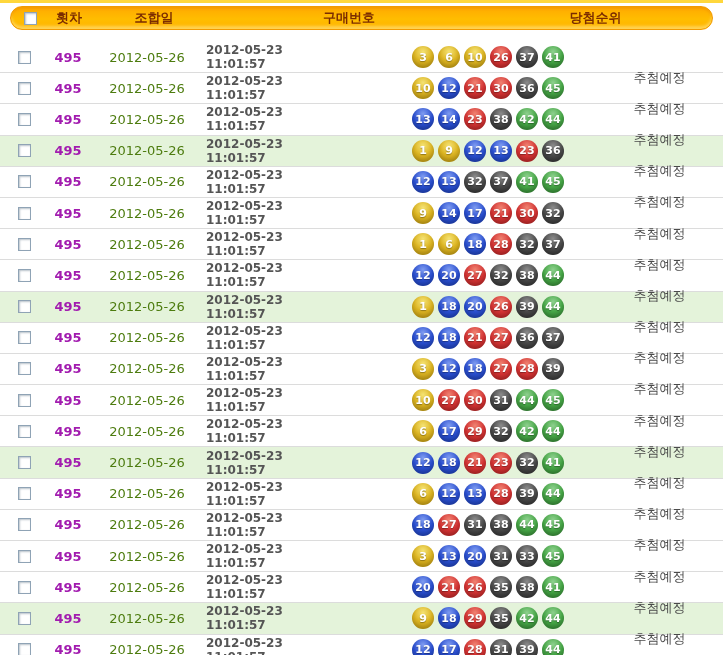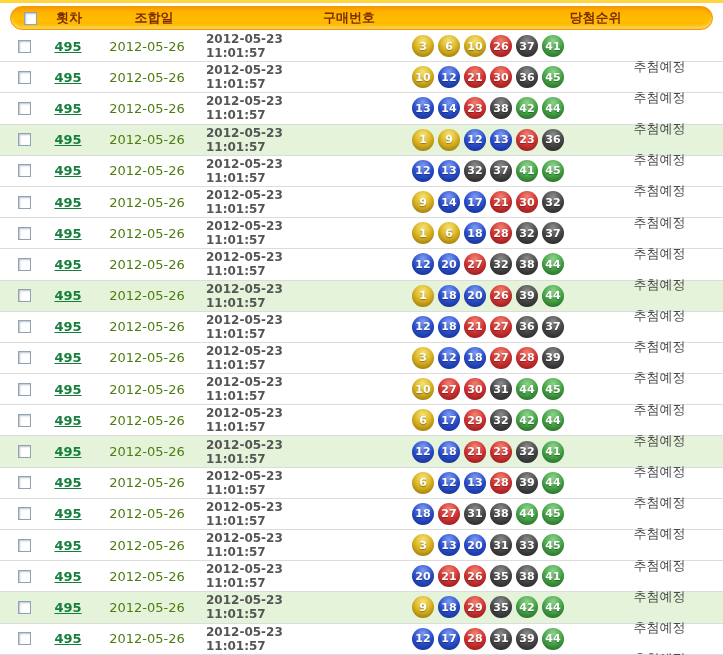--- a/index.html
+++ b/index.html
@@ -5,21 +5,21 @@
   * { margin:0; padding:0; box-sizing:border-box; }
   html,body { background:#fff; }
   body { font-family:"DejaVu Sans","Liberation Sans",sans-serif; }
   .app { position:relative; width:723px; height:655px; background:#fff; overflow:hidden; }
 
   
   .top-strip { height:3px; background:#ffd73c; }
 
   
   .header-bar {
-    margin:3px 10px 1px 10px; height:24px; border-radius:13px;
+    margin:3px 10px 12px 10px; height:24px; border-radius:13px;
     background:linear-gradient(180deg,#ffa900 0%,#ffbd00 55%,#ffb300 100%);
     border:1px solid #f29a00;
     box-shadow:inset 0 -3px 3px rgba(255,235,150,.55), inset 0 2px 2px rgba(235,140,0,.45);
     display:flex; align-items:center;
   }
   .hcell { display:flex; align-items:center; justify-content:center;
     color:#7b2c00; font-weight:bold; font-size:13px; letter-spacing:0; }
   .hc-check { width:38px; }
   .hc-round { width:40px; }
   .hc-draw  { width:118px; }
@@ -34,21 +34,21 @@
     box-shadow:inset 1px 1px 2px #b9c2ca;
     cursor:pointer;
   }
 
   
   .row { display:flex; align-items:center; height:31.2px;
     border-bottom:1px solid #dcdcdc; background:#fff; }
   .row.hl { background:#e4f3da; }
   .cell { display:flex; align-items:center; justify-content:center; height:100%; }
   .c-check { width:48px; }
-  .c-round { width:40px; font-size:13px; font-weight:bold; color:#15803d;text-decoration:underline; }
+  .c-round { width:40px; font-size:13px; font-weight:bold; color:#a21caf; }
   .c-draw  { width:118px; font-size:13px; color:#4d7c0f; }
   .c-combo { width:130px; font-size:12px; color:#555;font-weight:bold; }
   .c-balls { width:260px; justify-content:flex-start; padding-left:76px; }
   .c-rank  { flex:1; font-size:13px; color:#4a4a4a;margin-top:41px; }
 
   
   .ball {
     width:22px; height:22px; border-radius:50%; margin-right:4px;
     display:inline-flex; align-items:center; justify-content:center;
     color:#fff; font-weight:bold; font-size:11px;

